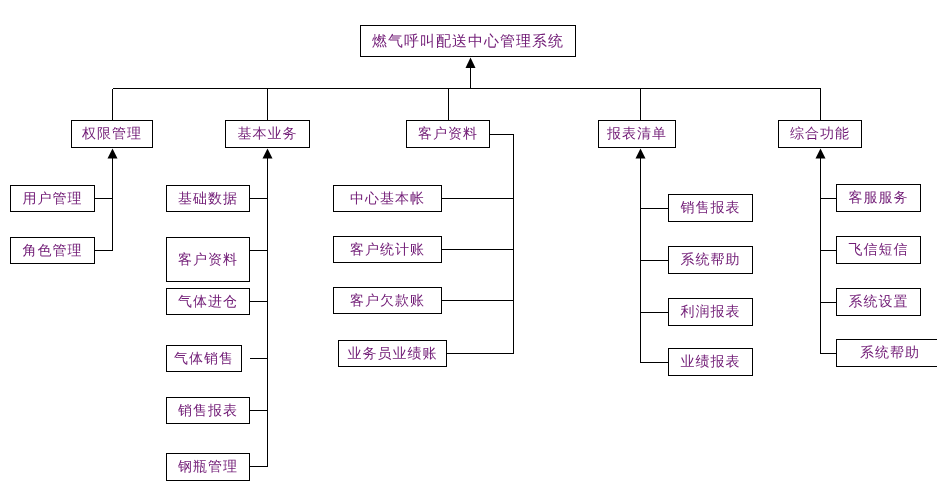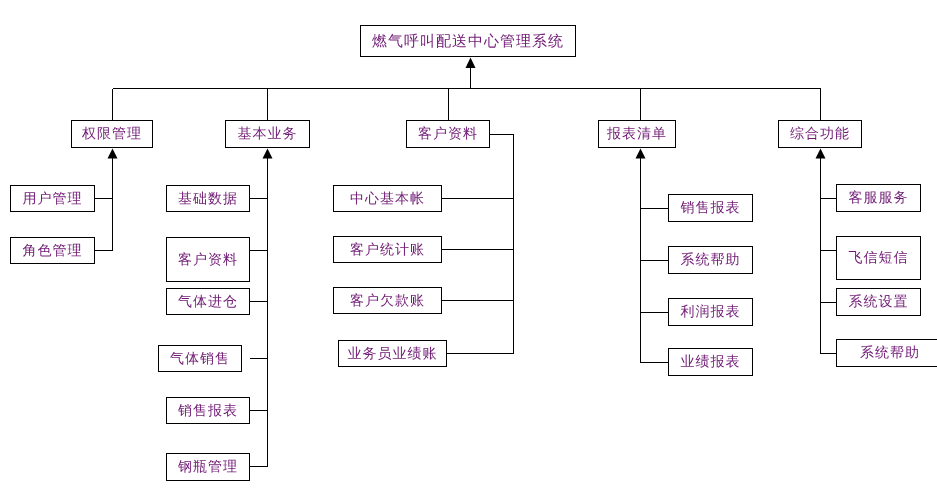--- a/index.html
+++ b/index.html
@@ -103,32 +103,32 @@
   <div class="node" style="left:406px;top:120px;width:84px;height:28px">客户资料</div>
   <div class="node" style="left:598px;top:120px;width:78px;height:28px">报表清单</div>
   <div class="node" style="left:778px;top:120px;width:84px;height:28px">综合功能</div>
 
   <div class="node" style="left:10px;top:185px;width:85px;height:27px">用户管理</div>
   <div class="node" style="left:10px;top:237px;width:85px;height:27px">角色管理</div>
 
   <div class="node" style="left:166px;top:185px;width:84px;height:27px">基础数据</div>
   <div class="node" style="left:166px;top:237px;width:84px;height:45px">客户资料</div>
   <div class="node" style="left:166px;top:288px;width:84px;height:27px">气体进仓</div>
-  <div class="node" style="left:158px;top:345px;width:84px;height:27px">气体销售</div>
+  <div class="node" style="left:166px;top:345px;width:76px;height:27px">气体销售</div>
   <div class="node" style="left:166px;top:397px;width:84px;height:27px">销售报表</div>
   <div class="node" style="left:166px;top:453px;width:84px;height:28px">钢瓶管理</div>
 
   <div class="node" style="left:333px;top:236px;width:109px;height:27px">客户统计账</div>
   <div class="node" style="left:333px;top:185px;width:109px;height:27px">中心基本帐</div>
   <div class="node" style="left:333px;top:287px;width:109px;height:27px">客户欠款账</div>
   <div class="node" style="left:338px;top:340px;width:109px;height:27px">业务员业绩账</div>
 
   <div class="node" style="left:668px;top:194px;width:85px;height:28px">销售报表</div>
   <div class="node" style="left:668px;top:246px;width:85px;height:28px">系统帮助</div>
   <div class="node" style="left:668px;top:298px;width:85px;height:28px">利润报表</div>
   <div class="node" style="left:668px;top:348px;width:85px;height:28px">业绩报表</div>
 
   <div class="node" style="left:836px;top:184px;width:85px;height:28px">客服服务</div>
-  <div class="node" style="left:836px;top:236px;width:85px;height:44px">飞信短信</div>
+  <div class="node" style="left:836px;top:236px;width:85px;height:28px">飞信短信</div>
   <div class="node" style="left:836px;top:288px;width:85px;height:28px">系统设置</div>
   <div class="node" style="left:836px;top:339px;width:108px;height:28px">系统帮助</div>
 
 </div>
 
 </body></html>

